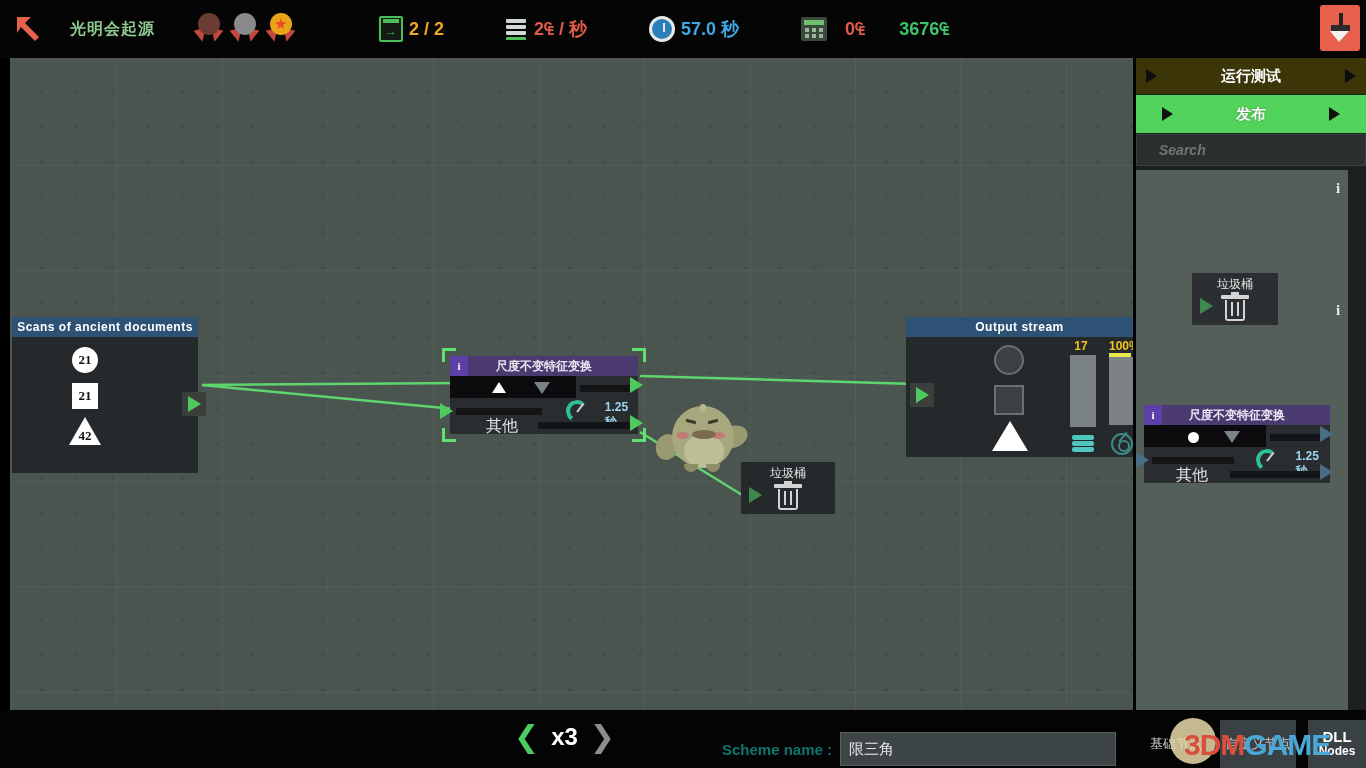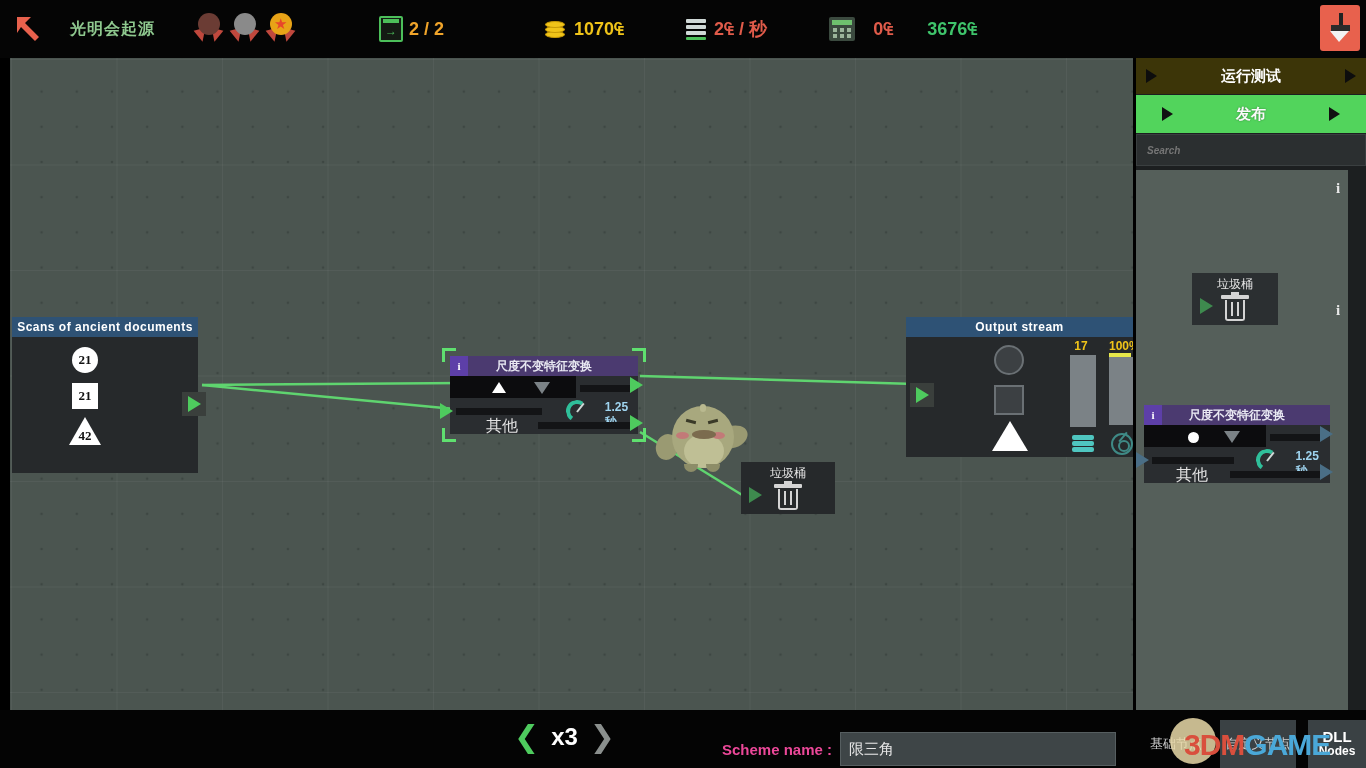--- a/index.html
+++ b/index.html
@@ -254,38 +254,38 @@
     position:absolute; left:0; top:37px; width:230px; height:38px; background:#52d45c;
     display:flex; align-items:center; justify-content:space-between; padding:0 26px;
   }
   .rp-label { flex:1; text-align:center; font-size:15px; font-weight:bold; color:#fff; }
   #btn-publish .rp-label { color:#fafafa; text-shadow: 0 0 2px rgba(0,0,0,.4); }
   .pl-arw { width:0;height:0;border-top:7px solid transparent;border-bottom:7px solid transparent;
      border-left:11px solid #111; }
   #btn-runtest .pl-arw { border-left-color:#0d0d0d; }
   #search-box {
     position:absolute; left:0; top:76px; width:230px; height:32px; background:#2b2f30;
-    border:1px solid #3a3f40; color:#8d9495; font-size:10px; font-style:italic; font-weight:bold;
-    padding:0 10px; outline:none; font-family:"Liberation Sans", sans-serif;
+    border:1px solid #3a3f40; color:#8d9495; font-size:14px; font-style:italic; font-weight:bold;
+    padding:0 22px; outline:none; font-family:"Liberation Sans", sans-serif;
   }
   #palette { position:absolute; left:0; top:112px; width:212px; height:540px; background:#555f5a; overflow:hidden; }
   .info-i { position:absolute; right:6px; width:8px; font-size:15px; color:#e8e8e8; font-weight:bold;
      font-family:"Liberation Serif", serif; text-align:center; }
   .pal-card { position:absolute; background:#2b2f31; }
   #pal-trash { left:56px; top:103px; width:86px; height:52px; }
   #pal-sift  { left:8px; top:235px; width:186px; height:78px; }
 
   
   #bottombar { position:absolute; left:0; top:710px; width:1366px; height:58px; background:#040404; }
   #speed { position:absolute; left:514px; top:12px; display:flex; align-items:center; gap:12px; }
   .chev { font-size:30px; font-weight:bold; line-height:30px; }
   .chev.on { color:#4ecb5e; } .chev.off { color:#8a8f8d; }
   #speed .val { color:#fff; font-size:24px; font-weight:bold; }
   #scheme { position:absolute; left:722px; top:22px; display:flex; align-items:center; gap:8px;}
-  #scheme .lbl { color:#ec4899; font-size:15px; font-weight:bold; }
+  #scheme .lbl { color:#0f766e; font-size:15px; font-weight:bold; }
   #scheme-input {
     width:276px; height:34px; background:#3e4547; border:1px solid #565e60; color:#e6e6e6;
     font-size:15px; padding:0 8px; outline:none; font-family:"Liberation Sans", sans-serif;
   }
   #tabs { position:absolute; left:1136px; top:710px; width:230px; height:58px; }
   .tab { position:absolute; top:10px; height:48px; display:flex; align-items:center; justify-content:center;
      font-size:13px; color:#cfcfcf; }
   #tab-basic  { left:0; width:80px; background:transparent; }
   #tab-custom { left:84px; width:76px; background:#3a4144; }
   #tab-dll    { left:172px; width:58px; background:#3a4144; flex-direction:column; line-height:15px; }
@@ -333,39 +333,35 @@
         <span class="disc" style="background:#e8a317"></span>
         <span class="star">★</span>
       </div>
     </div>
 
     <div id="stat-levels" class="stat tb-item">
       <span class="ic-export"></span>
       <span class="stat-val orange">2 / 2</span>
     </div>
 
-    <div id="stat-money" class="stat tb-item">
-      <span class="ic-coins">
-          <i></i>
-          <i></i>
-          <i></i>
-        </span>
-      <span class="stat-val gold">1070₠</span>
-    </div>
 
     <div id="stat-rate" class="stat tb-item">
       <span class="ic-stack">
           <i></i>
           <i></i>
           <i></i>
           <i></i>
         </span>
       <span class="stat-val red">2₠ / 秒</span>
     </div>
 
+    <div id="stat-time" class="stat tb-item">
+      <span class="ic-clock"></span>
+      <span class="stat-val blue">57.0 秒</span>
+    </div>
 
     <div id="stat-calc" class="stat tb-item">
       <span class="ic-grid">
           <em></em>
           <em></em>
           <em></em>
           <em></em>
           <em></em>
           <em></em>
         </span>

